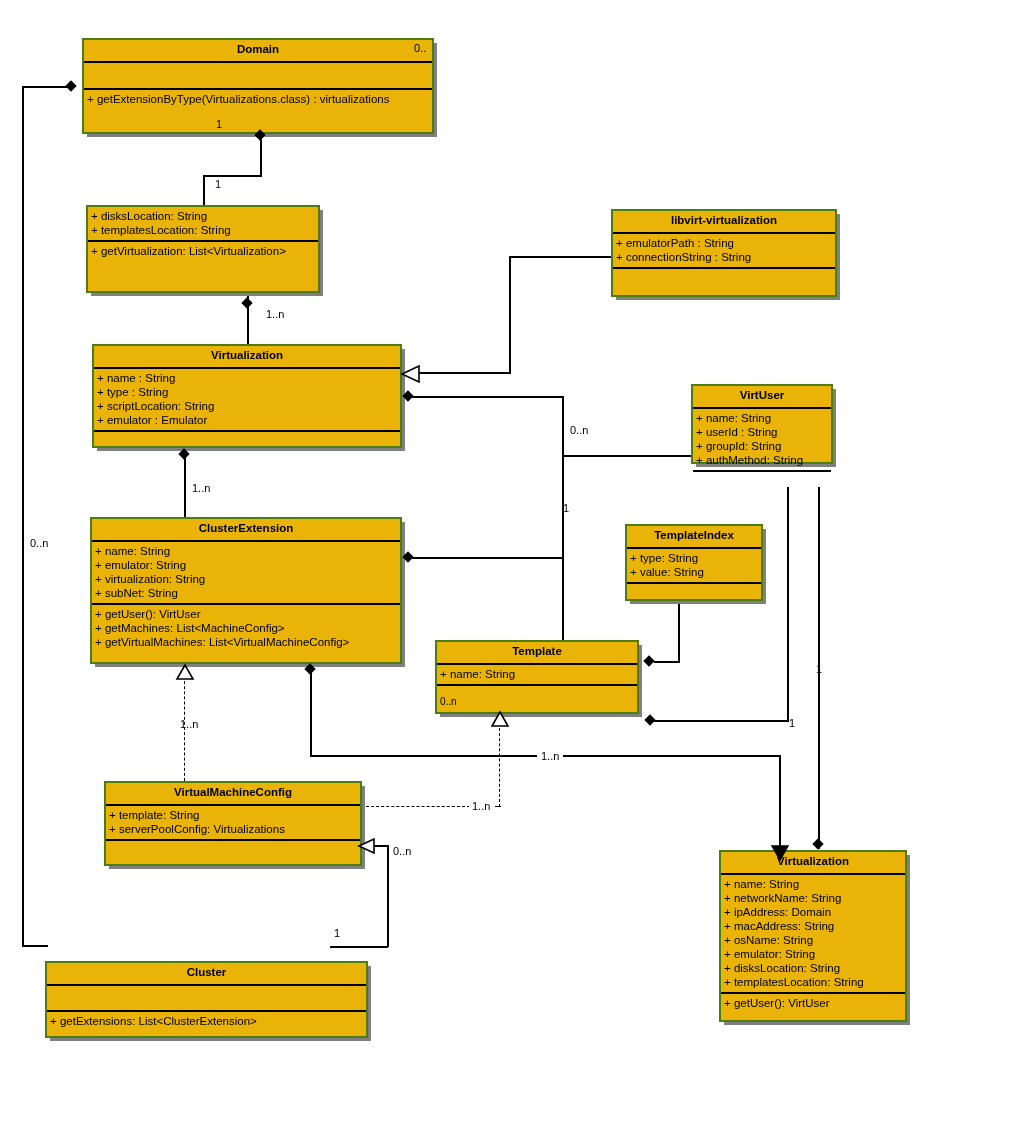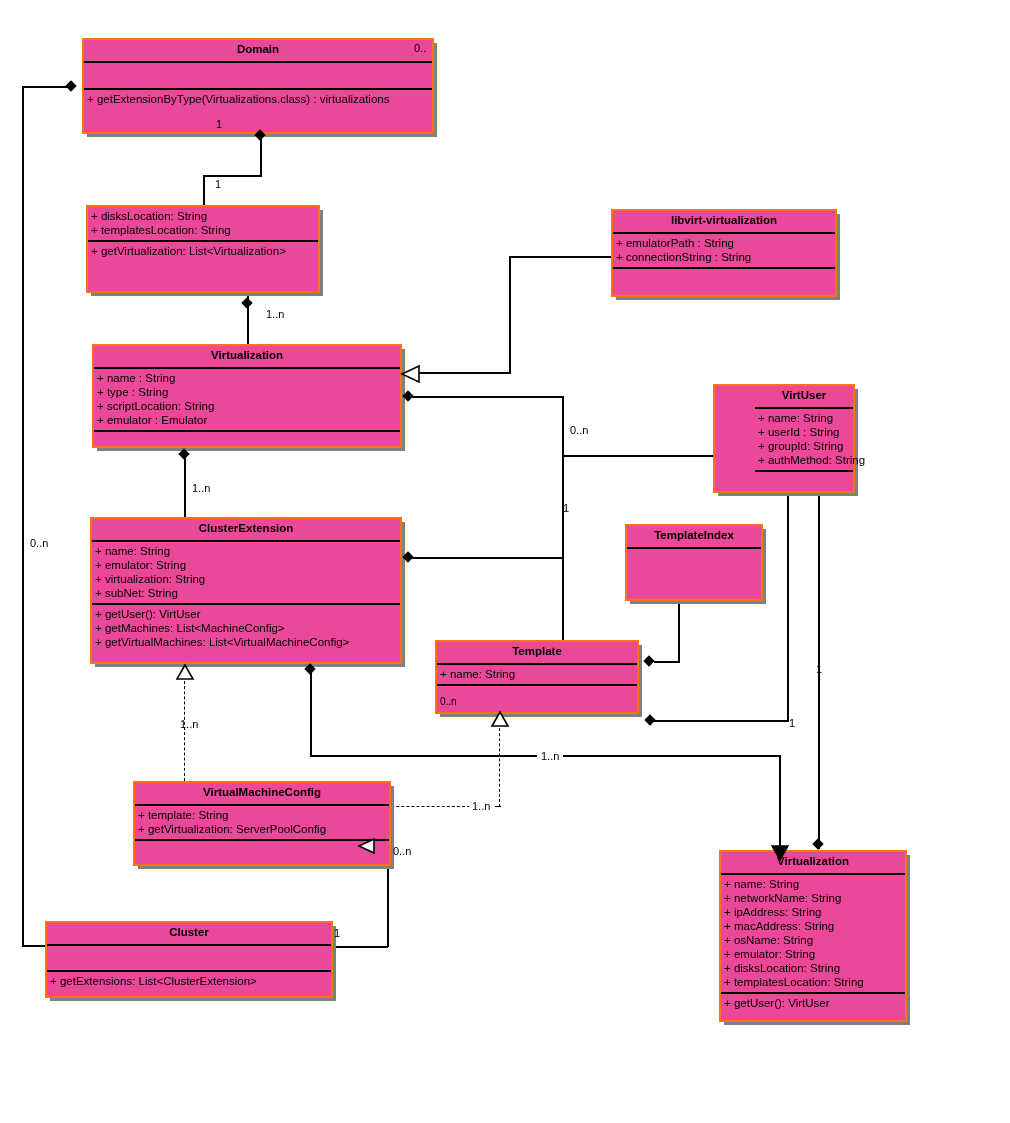--- a/index.html
+++ b/index.html
@@ -12,22 +12,22 @@
     width: 1010px;
     height: 1123px;
     background: #ffffff;
     font-family: "Liberation Sans", sans-serif;
     overflow: hidden;
   }
   
   .uml-class {
     position: absolute;
     box-sizing: border-box;
-    background: #ec4899;
-    border: 2px solid #f97316;
+    background: #eab308;
+    border: 2px solid #4d7c0f;
     box-shadow: 4px 4px 0 -1px #808080;
     z-index: 5;
   }
   .uml-name {
     text-align: center;
     font-weight: bold;
     font-size: 11.5px;
     line-height: 1.0;
     padding: 4px 4px 5px 4px;
     border-bottom: 2px solid #000000;
@@ -212,21 +212,21 @@
 
   <div class="uml-class" style="left:611px; top:209px; width:226px; height:88px;">
     <div class="uml-name">libvirt-virtualization</div>
     <div class="uml-attrs">
       <div class="uml-row">+ emulatorPath : String</div>
       <div class="uml-row">+ connectionString : String</div>
     </div>
     <div class="uml-ops empty" style="height:28px;"></div>
   </div>
 
-  <div class="uml-class" style="left:713px; top:384px; width:142px; height:109px;padding-left:40px;">
+  <div class="uml-class" style="left:691px; top:384px; width:142px; height:80px;">
     <div class="uml-name">VirtUser</div>
     <div class="uml-attrs">
       <div class="uml-row">+ name: String</div>
       <div class="uml-row">+ userId : String</div>
       <div class="uml-row">+ groupId: String</div>
       <div class="uml-row">+ authMethod: String</div>
     </div>
     <div class="uml-ops empty" style="height:16px;"></div>
   </div>
 
@@ -240,53 +240,57 @@
     </div>
     <div class="uml-ops">
       <div class="uml-row">+ getUser(): VirtUser</div>
       <div class="uml-row">+ getMachines: List&lt;MachineConfig&gt;</div>
       <div class="uml-row">+ getVirtualMachines: List&lt;VirtualMachineConfig&gt;</div>
     </div>
   </div>
 
   <div class="uml-class" style="left:625px; top:524px; width:138px; height:77px;">
     <div class="uml-name">TemplateIndex</div>
+    <div class="uml-attrs">
+      <div class="uml-row">+ type: String</div>
+      <div class="uml-row">+ value: String</div>
+    </div>
     <div class="uml-ops empty" style="height:16px;"></div>
   </div>
 
   <div class="uml-class" style="left:435px; top:640px; width:204px; height:74px;">
     <div class="uml-name">Template</div>
     <div class="uml-attrs">
       <div class="uml-row">+ name: String</div>
     </div>
   </div>
 
-  <div class="uml-class" style="left:104px; top:781px; width:258px; height:85px;margin-left:29px;">
+  <div class="uml-class" style="left:104px; top:781px; width:258px; height:85px;">
     <div class="uml-name">VirtualMachineConfig</div>
     <div class="uml-attrs">
       <div class="uml-row">+ template: String</div>
-      <div class="uml-row">+ getVirtualization: ServerPoolConfig</div>
+      <div class="uml-row">+ serverPoolConfig: Virtualizations</div>
     </div>
     <div class="uml-ops empty" style="height:25px;"></div>
   </div>
 
-  <div class="uml-class" style="left:45px; top:921px; width:288px; height:77px;">
+  <div class="uml-class" style="left:45px; top:961px; width:323px; height:77px;">
     <div class="uml-name">Cluster</div>
     <div class="uml-attrs empty" style="height:19px;"></div>
     <div class="uml-ops">
       <div class="uml-row">+ getExtensions: List&lt;ClusterExtension&gt;</div>
     </div>
   </div>
 
   <div class="uml-class" style="left:719px; top:850px; width:188px; height:172px;">
     <div class="uml-name">Virtualization</div>
     <div class="uml-attrs">
       <div class="uml-row">+ name: String</div>
       <div class="uml-row">+ networkName: String</div>
-      <div class="uml-row">+ ipAddress: String</div>
+      <div class="uml-row">+ ipAddress: Domain</div>
       <div class="uml-row">+ macAddress: String</div>
       <div class="uml-row">+ osName: String</div>
       <div class="uml-row">+ emulator: String</div>
       <div class="uml-row">+ disksLocation: String</div>
       <div class="uml-row">+ templatesLocation: String</div>
     </div>
     <div class="uml-ops">
       <div class="uml-row">+ getUser(): VirtUser</div>
     </div>
   </div>

